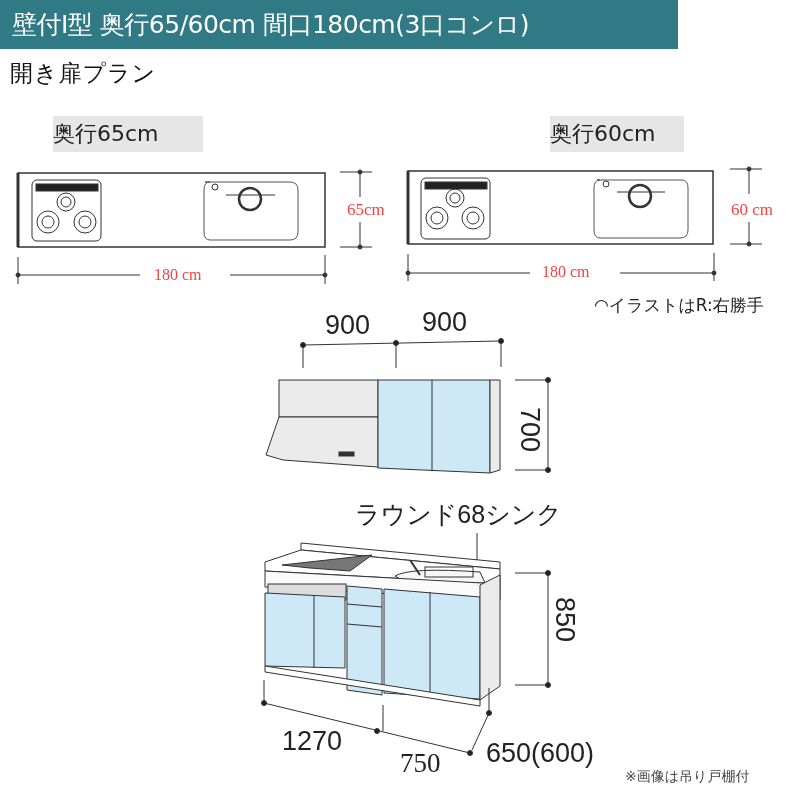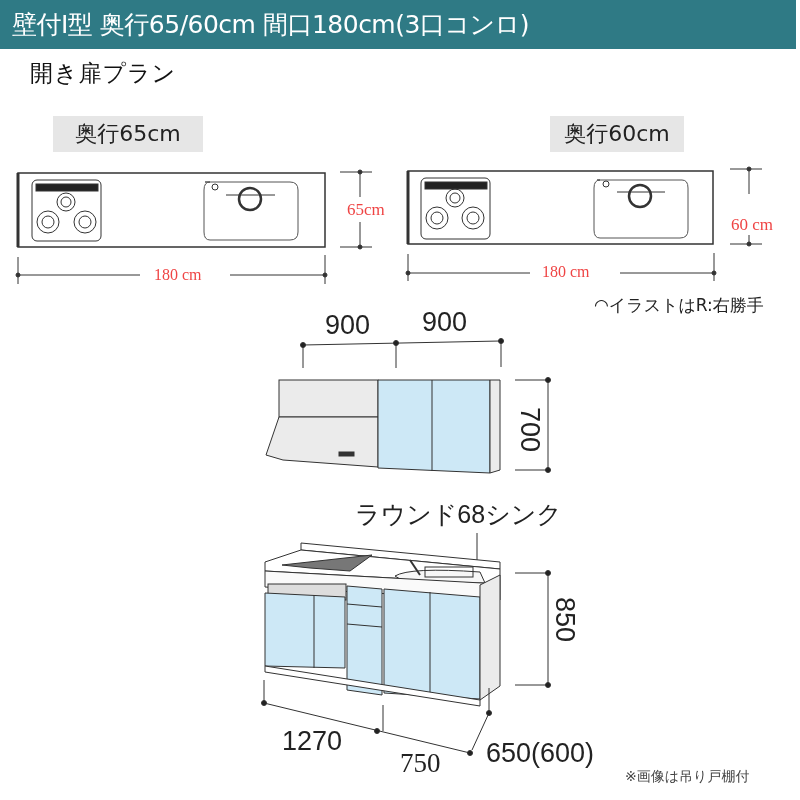--- a/index.html
+++ b/index.html
@@ -1,23 +1,23 @@
 <!DOCTYPE html>
 <html><head>
 <meta charset="utf-8">
 <style>
   html, body { margin:0; padding:0; }
   body { width:800px; height:800px; background:#ffffff; position:relative; overflow:hidden;
          font-family:"DejaVu Sans", "Liberation Sans", sans-serif; color:#222; }
-  .header { position:absolute; left:0; top:0; width:796px; height:49px; background:#2f7a85;
+  .header { position:absolute; left:0; top:0; width:678px; height:49px; background:#2f7a85;
             color:#ffffff; font-size:25px; line-height:49px; padding-left:12px; box-sizing:border-box;
             letter-spacing:-0.5px; }
-  .subtitle { position:absolute; left:10px; top:58px; font-size:23px; color:#111; letter-spacing:1px;margin-left:20px; }
+  .subtitle { position:absolute; left:10px; top:58px; font-size:23px; color:#111; letter-spacing:1px; }
   .depth-label { position:absolute; background:#e6e6e6; font-size:22px; color:#222;
-                 height:36px; line-height:36px; text-align:center; }
+                 height:36px; line-height:36px; }
   .dim-text { position:absolute; font-size:16px; color:#ef4444; background:#fff; padding:0 4px;font-family:Liberation Serif, serif; }
   .note { position:absolute; font-size:17px; color:#222; }
   .big-dim { position:absolute; font-size:27px; color:#222; font-family:"Liberation Sans", sans-serif; }
   .small-note { position:absolute; font-size:14px; color:#444; }
   svg { position:absolute; left:0; top:0; }
 </style>
 </head>
 <body>
 
 <div class="header">壁付I型 奥行65/60cm 間口180cm(3口コンロ)</div>
@@ -142,21 +142,21 @@
       <circle cx="470" cy="753" r="2.5" fill="#222"></circle>
     <line x1="489" y1="688" x2="489" y2="713"></line>
       <line x1="489" y1="713" x2="472" y2="750"></line>
     <circle cx="489" cy="713" r="2.5" fill="#222"></circle>
   </g>
 </svg>
 
 <div class="dim-text" style="left:150px; top:266px;">180 cm</div>
 <div class="dim-text" style="left:343px; top:200px; font-size:17px;">65cm</div>
 <div class="dim-text" style="left:538px; top:263px;">180 cm</div>
-<div class="dim-text" style="left:727px; top:200px; font-size:17px;margin-top:15px;">60 cm</div>
+<div class="dim-text" style="left:727px; top:200px; font-size:17px;">60 cm</div>
 
 <div class="note" style="left:594px; top:294px;">◠イラストはR:右勝手</div>
 
 <div class="big-dim" style="left:325px; top:310px;">900</div>
 <div class="big-dim" style="left:422px; top:307px;">900</div>
 <div class="big-dim" style="left:545px; top:407px; transform:rotate(90deg); transform-origin:left top;">700</div>
 
 <div class="big-dim" style="left:355px; top:498px; font-size:25px;">ラウンド68シンク</div>
 <div class="big-dim" style="left:580px; top:597px; transform:rotate(90deg); transform-origin:left top;">850</div>
 <div class="big-dim" style="left:282px; top:726px;">1270</div>

